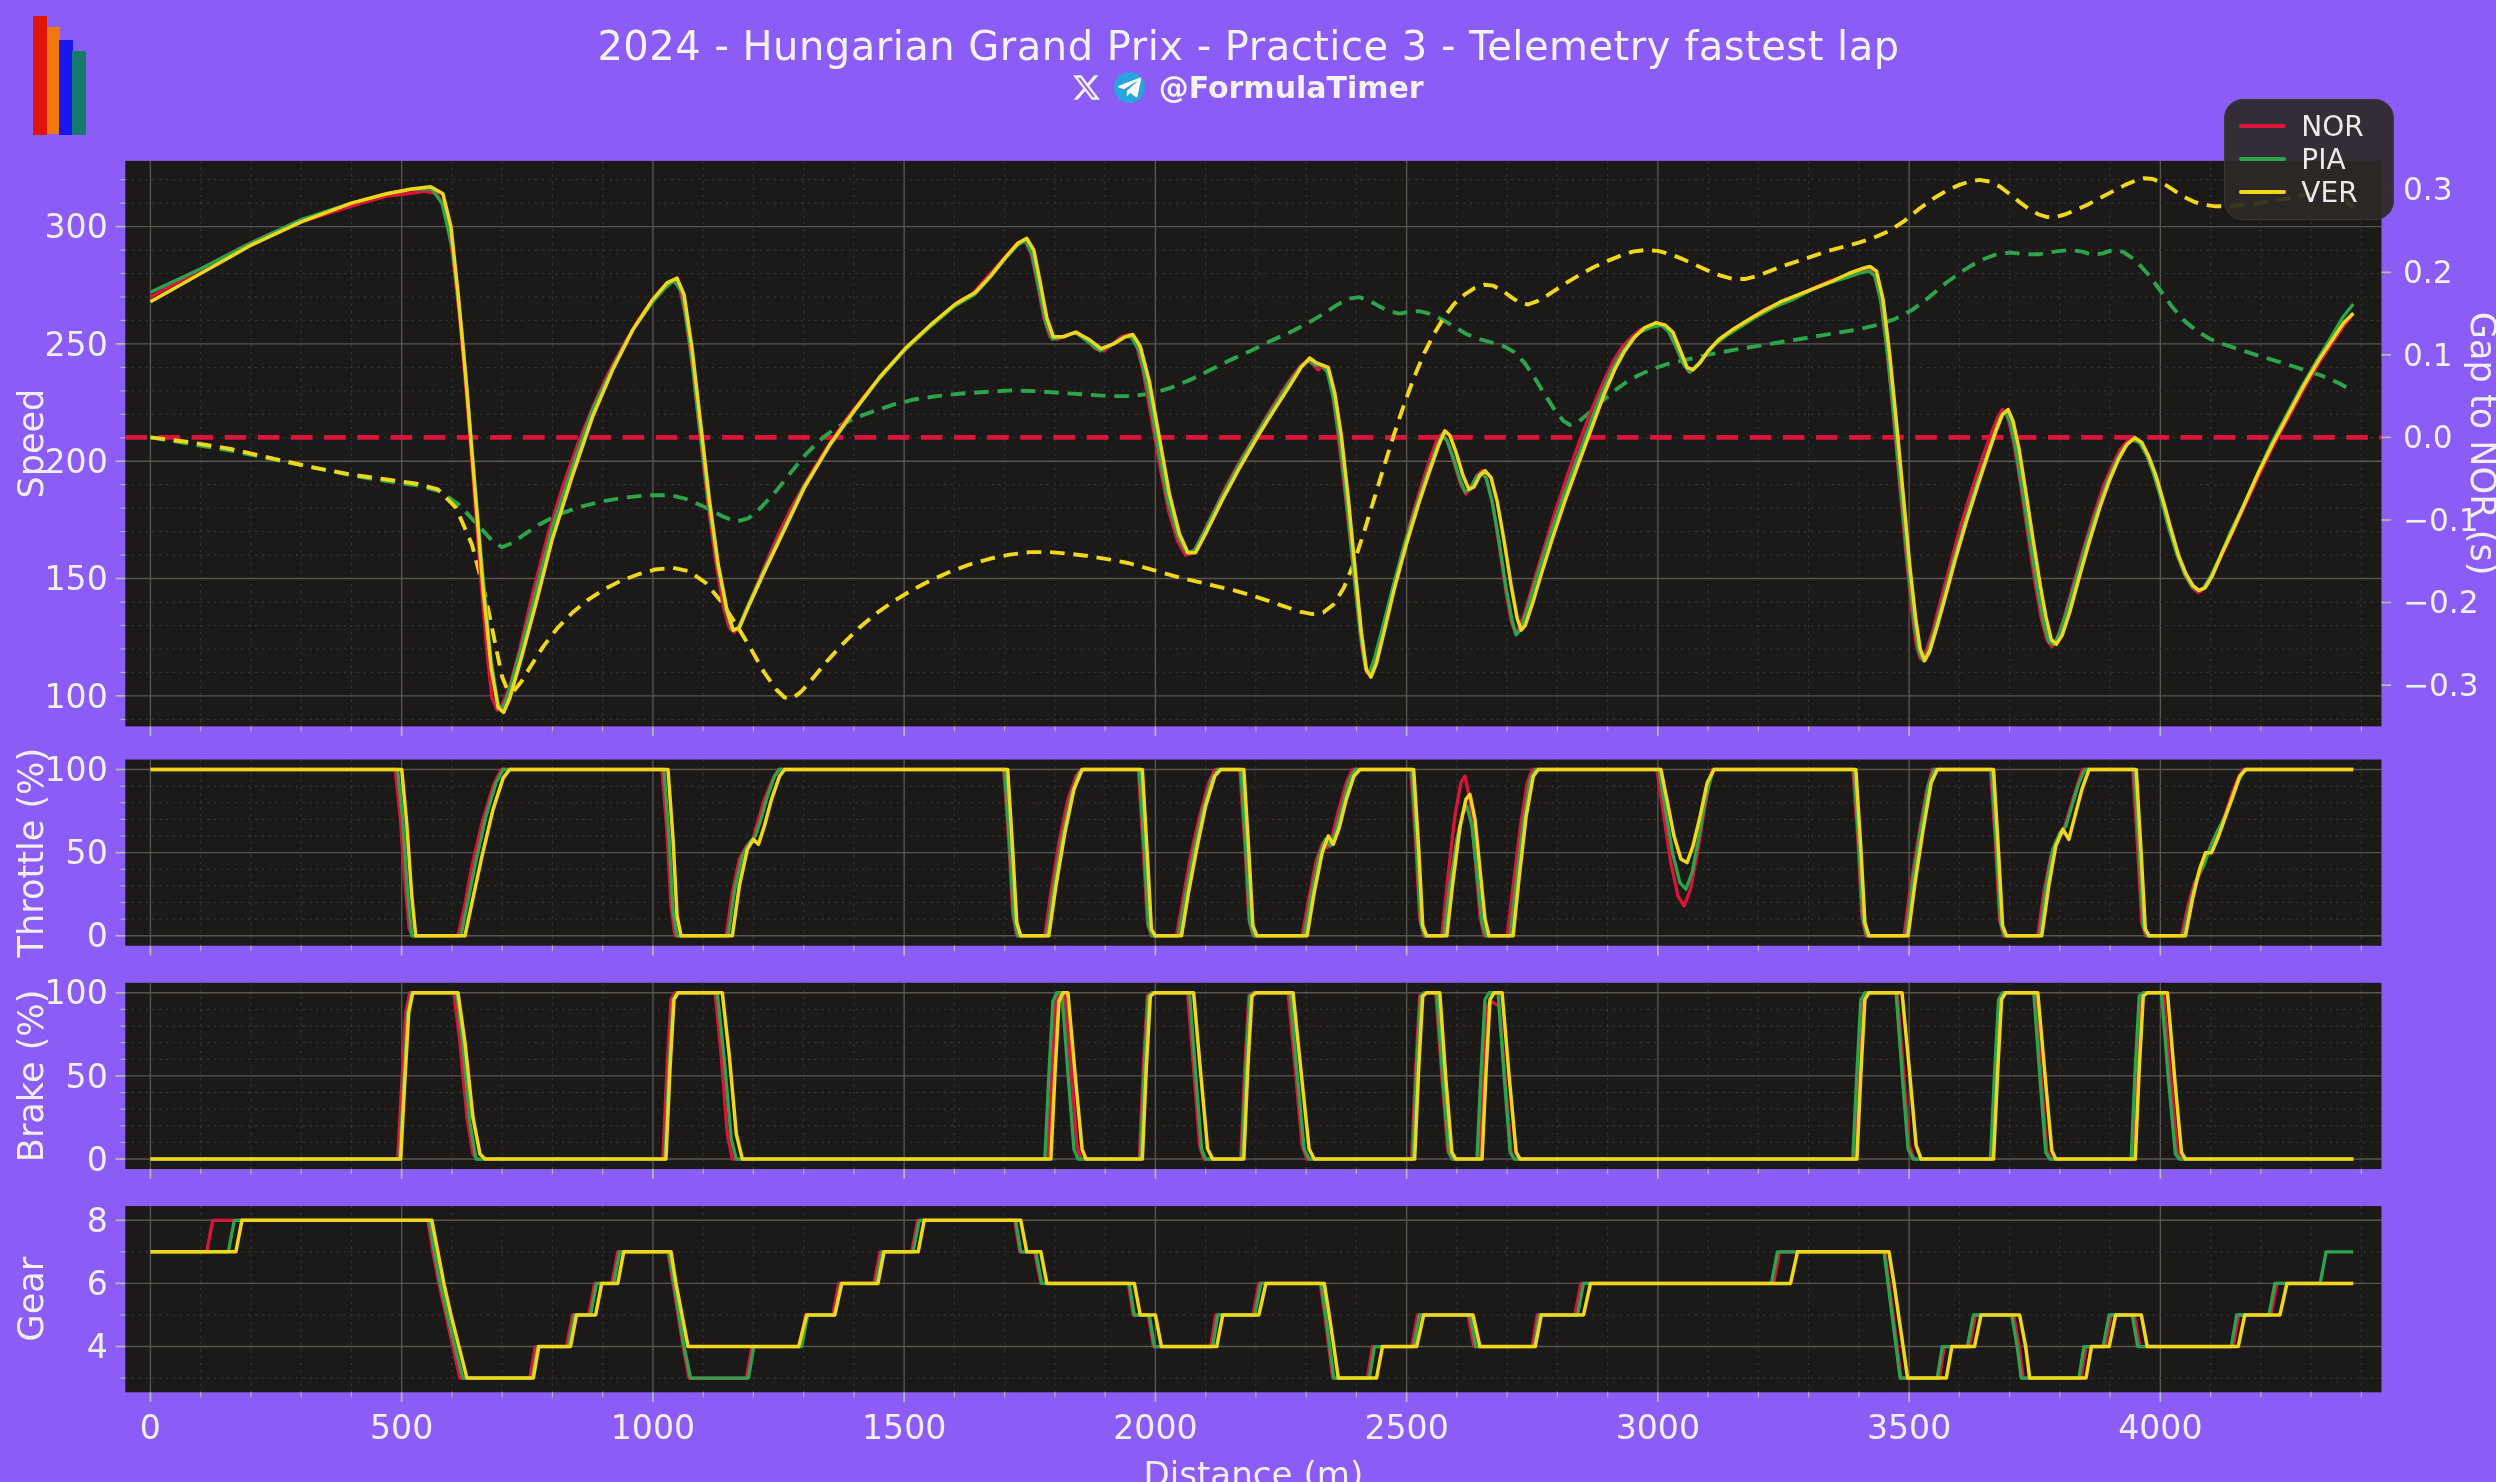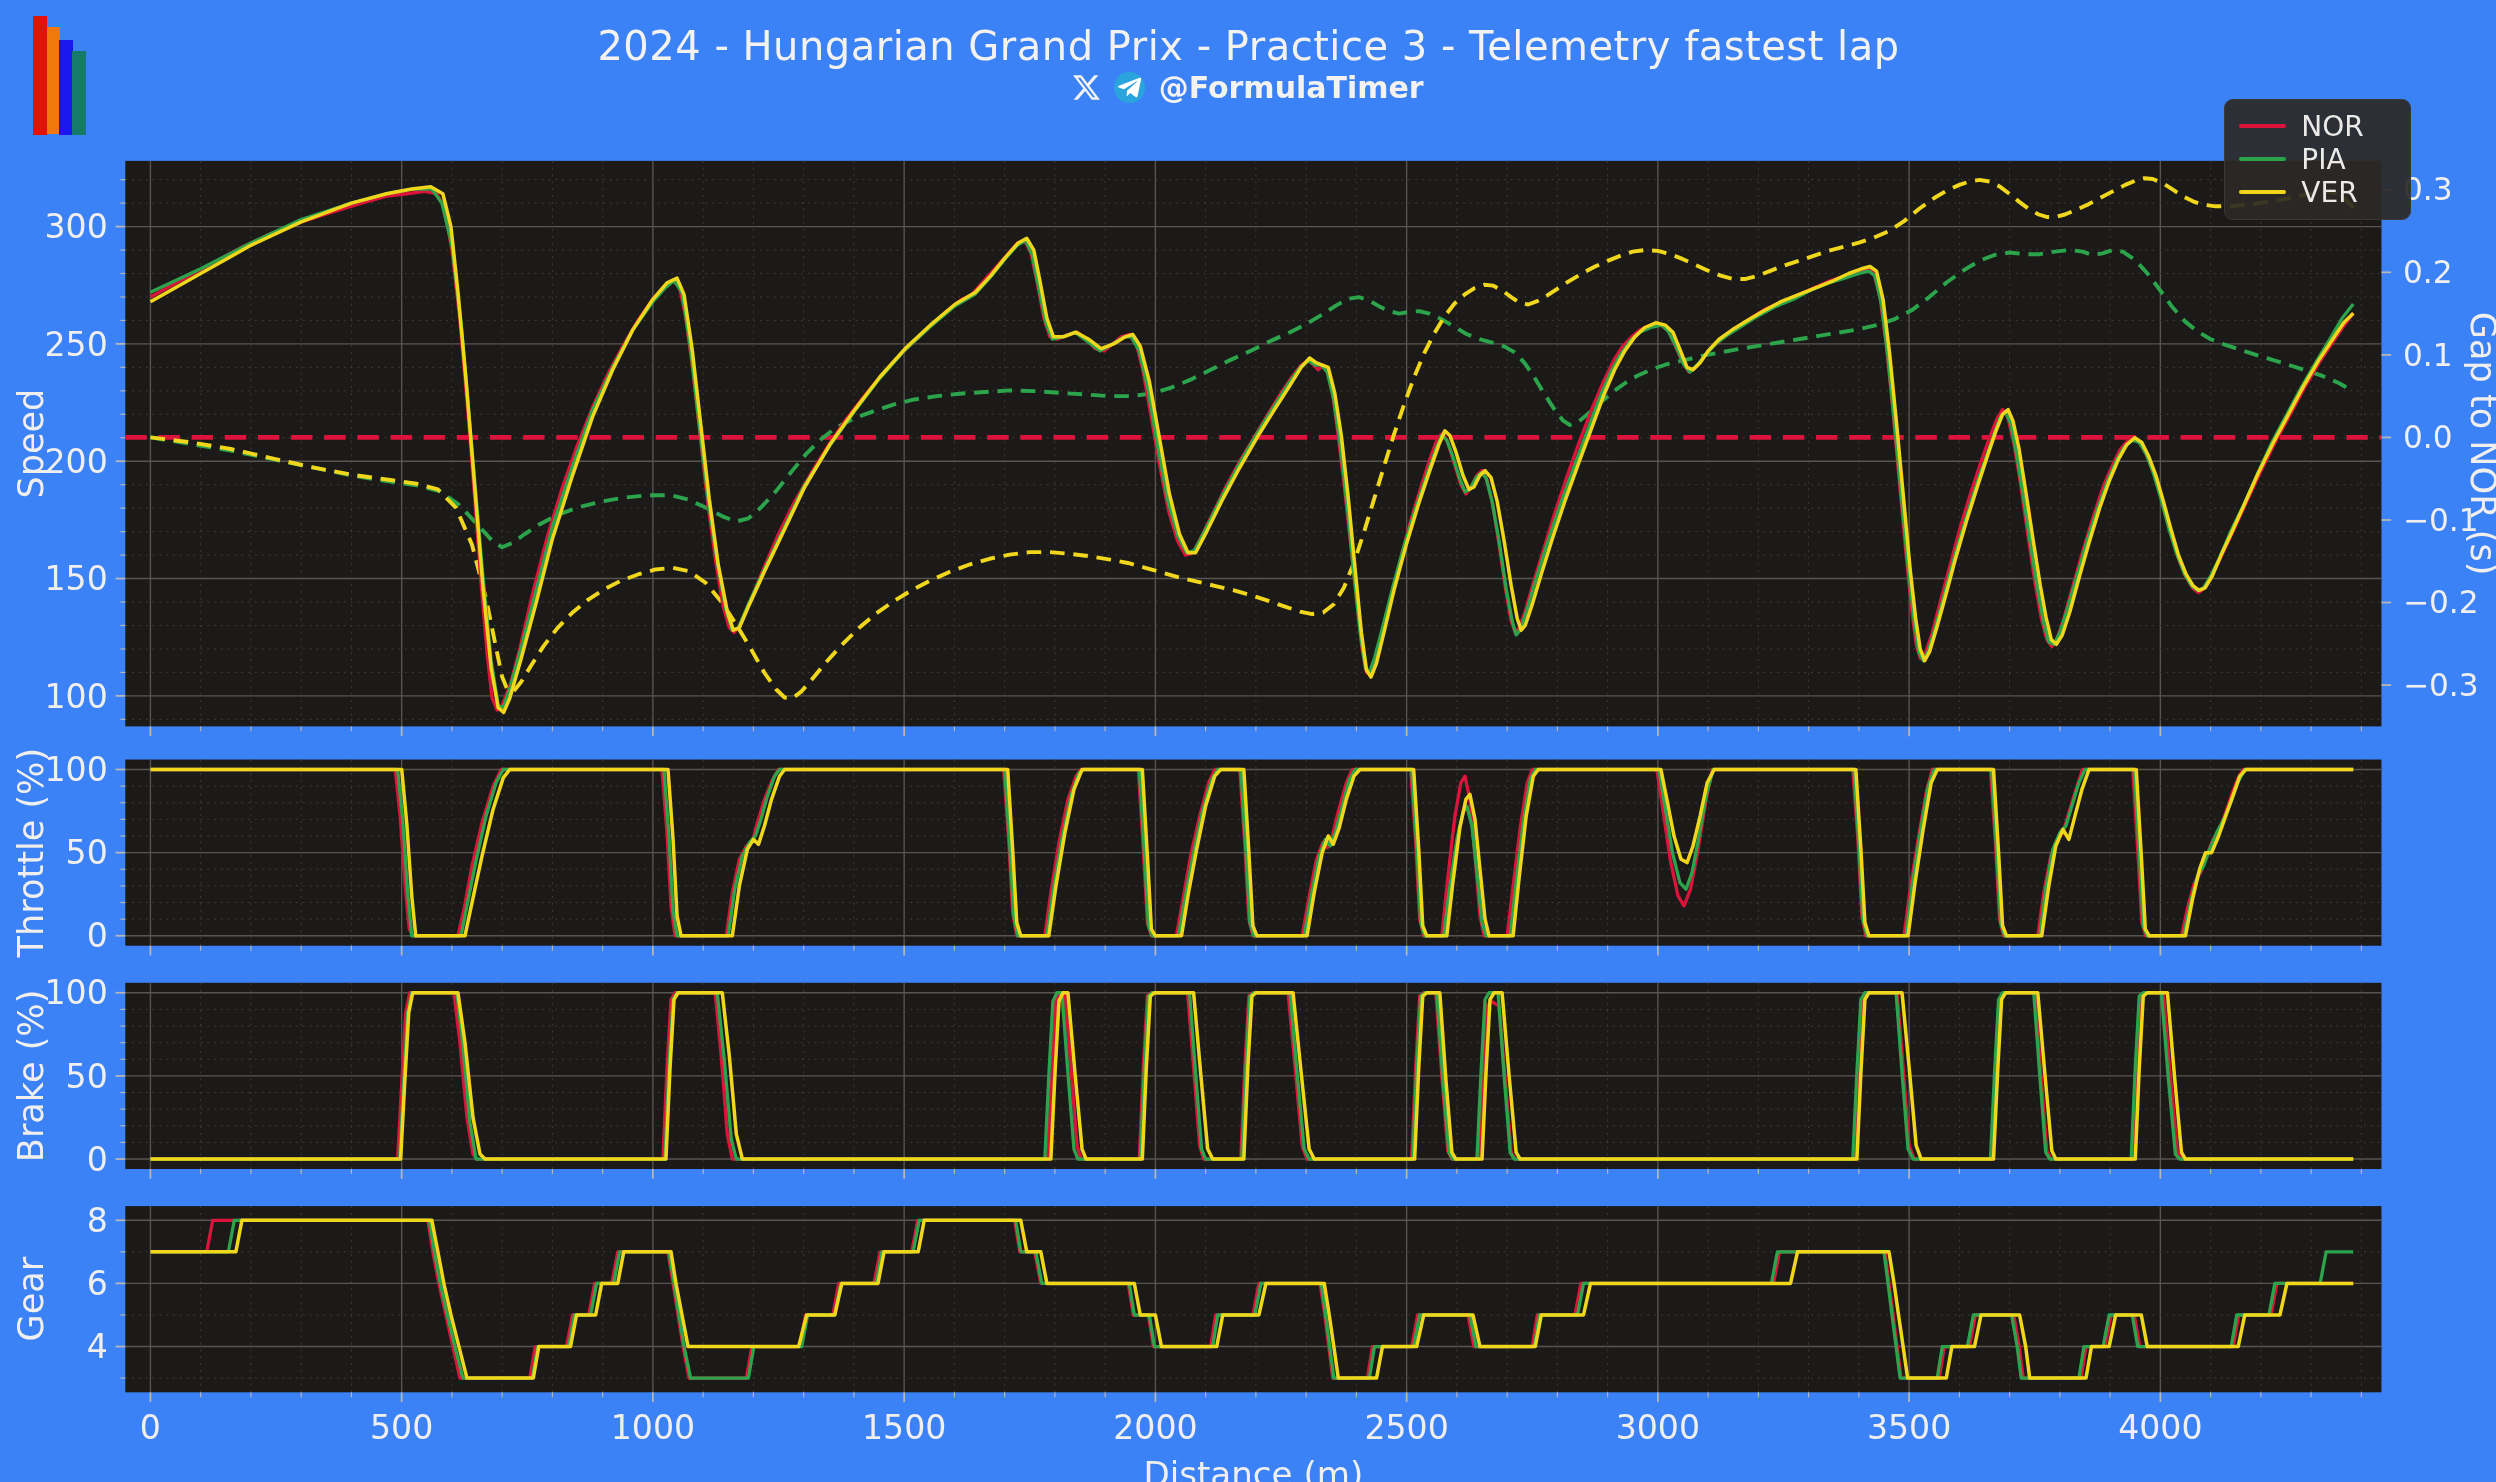--- a/index.html
+++ b/index.html
@@ -1,26 +1,26 @@
 <!DOCTYPE html>
 <html><head>
 <meta charset="utf-8">
 <style>
   html,body{margin:0;padding:0;background:#282322;}
-  .stage{position:relative;width:2497px;height:1482px;background:#3b82f6;
+  .stage{position:relative;width:2497px;height:1482px;background:#8b5cf6;
          font-family:"DejaVu Sans","Liberation Sans",sans-serif;overflow:hidden;}
   .page-title{position:absolute;top:23.4px;left:0;width:100%;text-align:center;
               font-size:40px;color:#f3f2f1;letter-spacing:0.5px;}
   .social-row{position:absolute;top:70px;left:0;width:100%;display:flex;
               justify-content:center;align-items:center;gap:13.7px;}
   .social-handle{font-size:30px;font-weight:bold;color:#f3f2f1;}
   .logo{position:absolute;left:33px;top:15.6px;width:57px;height:123px;}
   .logo span{position:absolute;width:13.7px;display:block;}
-  .legend{position:absolute;left:2224px;top:99px;width:187px;
-          background:rgba(44,40,38,.92);border:1px solid #3c3835;border-radius:9px;
+  .legend{position:absolute;left:2224px;top:99px;width:170px;
+          background:rgba(44,40,38,.92);border:1px solid #3c3835;border-radius:19px;
           padding:9.8px 13.7px;box-sizing:border-box;}
   .legend-row{display:flex;align-items:center;height:33px;}
   .legend-swatch{display:inline-block;width:47px;height:3.9px;border-radius:2px;}
   .legend-label{margin-left:15.6px;font-size:28px;color:#eceae8;}
   svg text{font-family:"DejaVu Sans","Liberation Sans",sans-serif;}
 </style>
 </head>
 <body>
 
 <div class="stage">

